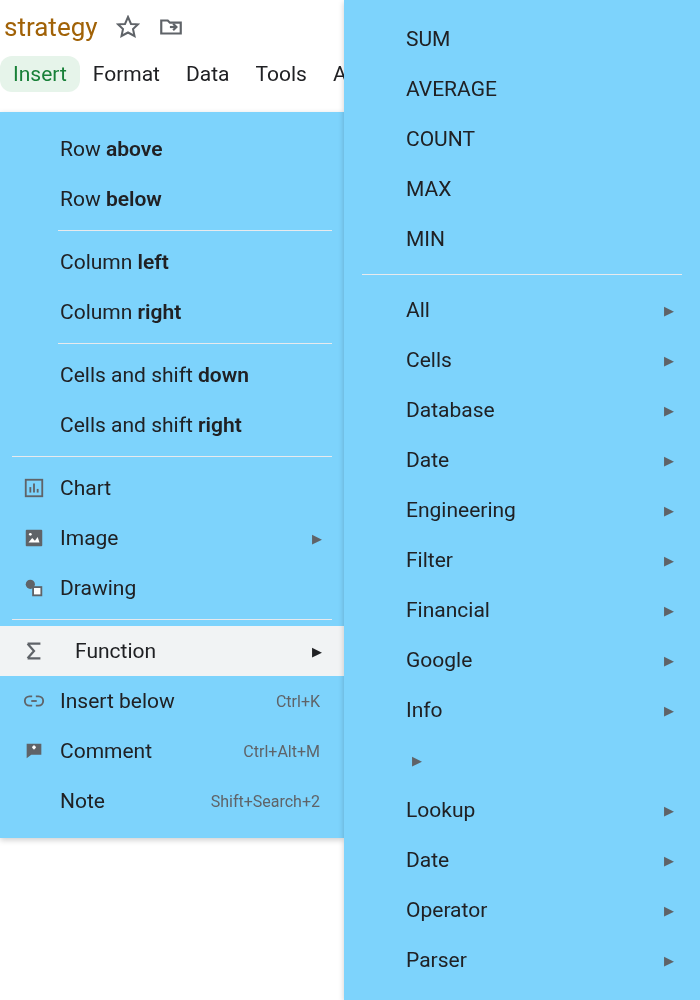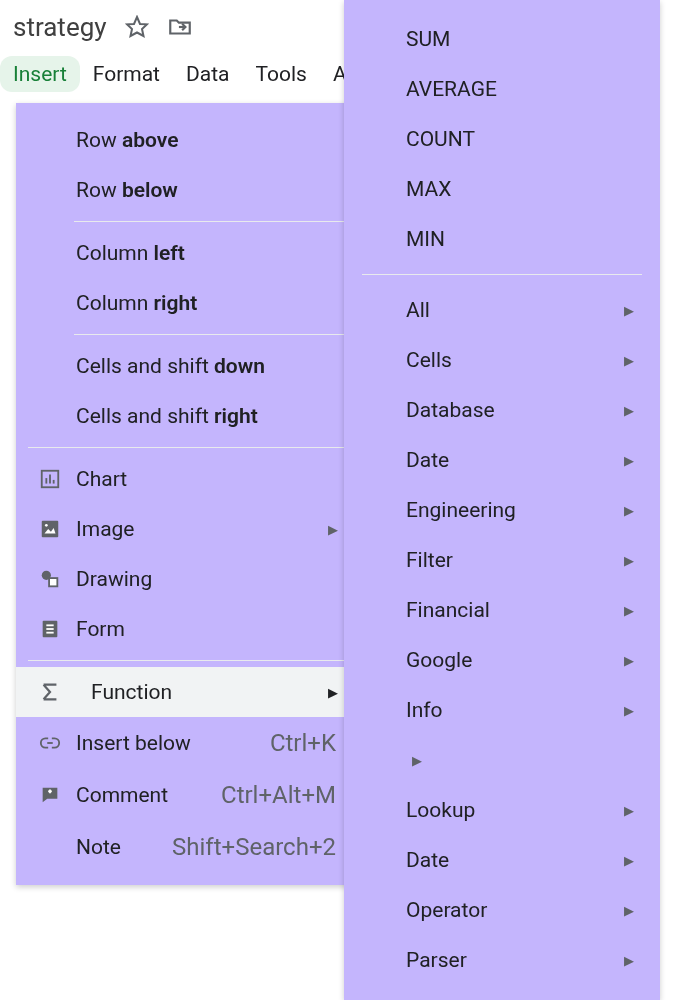--- a/index.html
+++ b/index.html
@@ -15,22 +15,22 @@
     background: #fff;
   }
   .topbar {
     display: flex;
     align-items: center;
     padding: 12px 0 0 0;
     gap: 18px;
   }
   .doc-title {
     font-size: 26px;
-    color: #404040;
-    padding-left: 13px;
+    color: #a16207;
+    padding-left: 4px;
     white-space: nowrap;
   }
   .title-icons {
     display: flex;
     align-items: center;
     gap: 18px;
   }
   .icon {
     color: #5f6368;
     display: inline-flex;
@@ -48,35 +48,34 @@
     padding: 6px 13px;
     border-radius: 12px;
     cursor: pointer;
   }
   .menubar-item.active {
     background: #e6f4ea;
     color: #188038;
   }
   .menu-panel {
     position: absolute;
-    top: 103px;
+    top: 112px;
     left: 0;
     width: 344px;
-    background: #c4b5fd;
+    background: #7dd3fc;
     box-shadow: 0 2px 6px rgba(0,0,0,0.2);
     padding: 12px 0;
     z-index: 10;
-    margin-left: 16px;
   }
   .menu-panel-right {
     position: absolute;
     top: 0;
     left: 344px;
-    width: 316px;
-    background: #c4b5fd;
+    width: 356px;
+    background: #7dd3fc;
     box-shadow: 0 2px 6px rgba(0,0,0,0.2);
     padding: 14px 0 0 0;
     z-index: 15;
     height: 1000px;
   }
   .menu-sep {
     border: none;
     border-top: 1px solid #e8eaed;
     margin: 6px 12px 6px 58px;
   }
@@ -105,21 +104,21 @@
     height: 24px;
     flex-shrink: 0;
     display: inline-flex;
     align-items: center;
     justify-content: center;
   }
   .menu-item-label { flex: 1; }
   .menu-item-label .bold { font-weight: 600; }
   .menu-shortcut {
     color: #5f6368;
-    font-size: 24px;
+    font-size: 16px;
     padding-right: 2px;
   }
   .submenu-arrow {
     width: 16px;
     text-align: right;
     color: #5f6368;
     font-size: 13px;
   }
   .menu-panel-right .menu-item {
     padding: 12px 26px 12px 62px;
@@ -226,31 +225,20 @@
   <div class="menu-item">
     <span class="menu-icon">
       <svg width="22" height="22" viewBox="0 0 24 24" fill="#5f6368">
           <circle cx="8" cy="8" r="5"></circle>
           <rect x="11" y="11" width="9" height="9" fill="#fff" stroke="#5f6368" stroke-width="2"></rect>
         </svg>
     </span>
     <span class="menu-item-label">Drawing</span>
   </div>
 
-  <div class="menu-item">
-    <span class="menu-icon">
-      <svg width="22" height="22" viewBox="0 0 24 24" fill="#5f6368">
-          <rect x="4" y="3" width="16" height="18" rx="1"></rect>
-          <line x1="8" y1="8" x2="16" y2="8" stroke="#fff" stroke-width="2"></line>
-          <line x1="8" y1="12" x2="16" y2="12" stroke="#fff" stroke-width="2"></line>
-          <line x1="8" y1="16" x2="16" y2="16" stroke="#fff" stroke-width="2"></line>
-        </svg>
-    </span>
-    <span class="menu-item-label">Form</span>
-  </div>
 
   <hr class="menu-sep" style="margin-left:12px">
 
   <div class="menu-item highlight">
     <span class="menu-icon">
       <svg width="22" height="22" viewBox="0 0 24 24" fill="none" stroke="#5f6368" stroke-width="2.4">
           <path d="M5 4h14M5 20h14M5 4l7 8-7 8"></path>
         </svg>
     </span>
     <span class="menu-item-label">Function</span>

